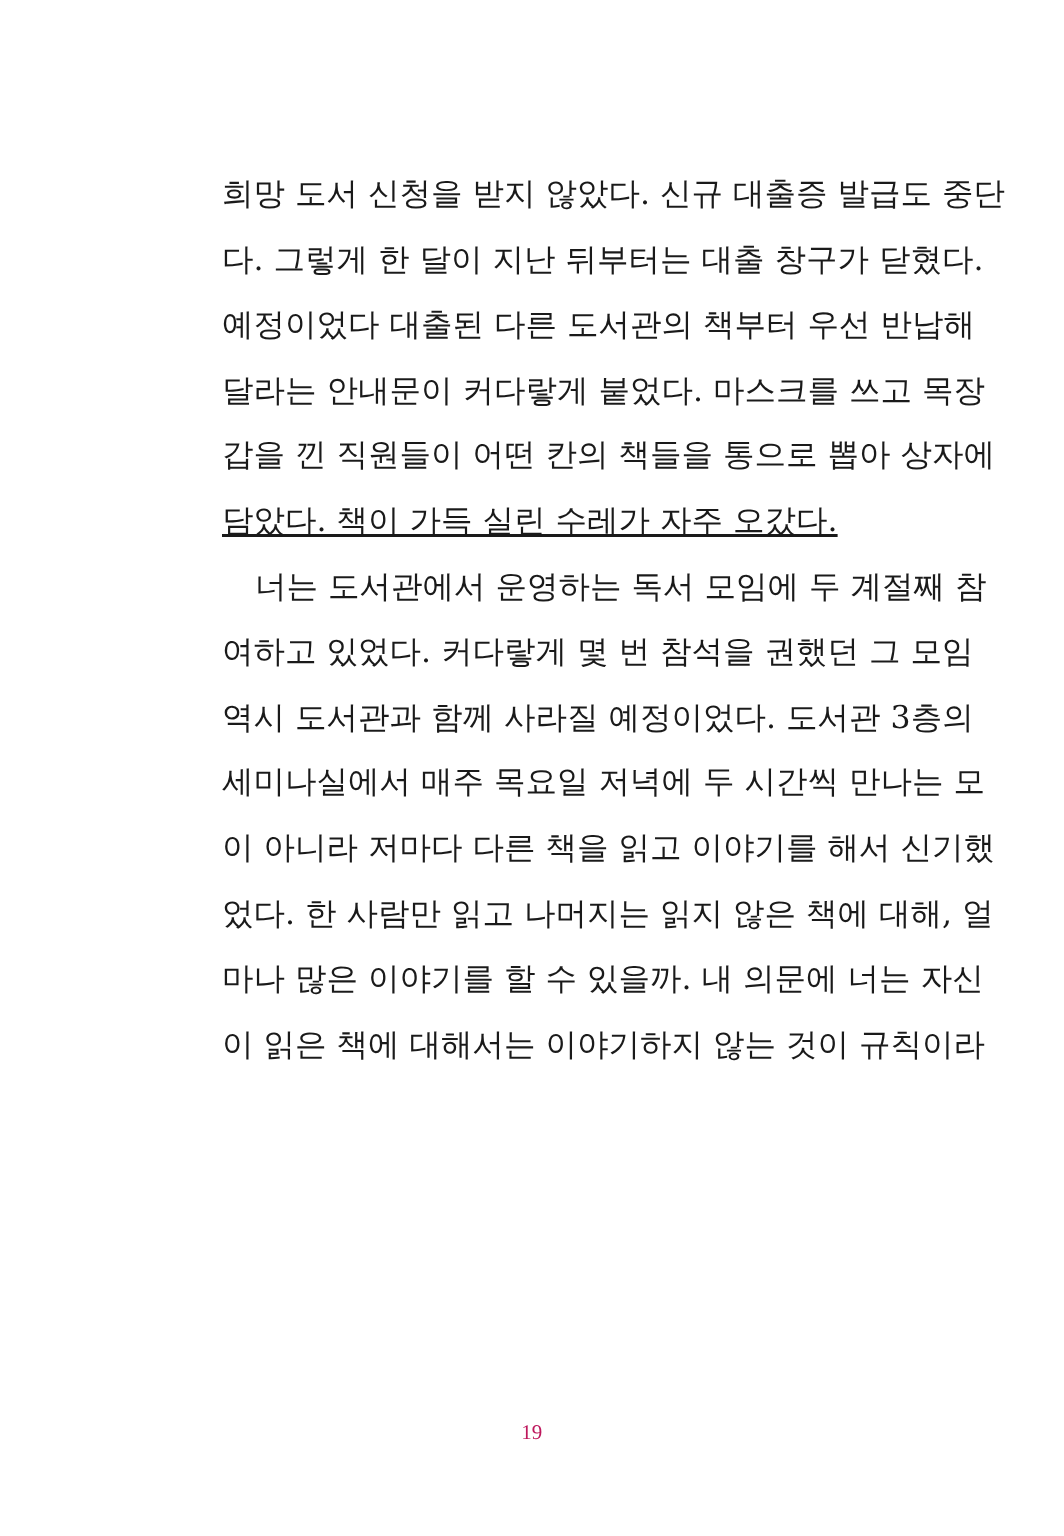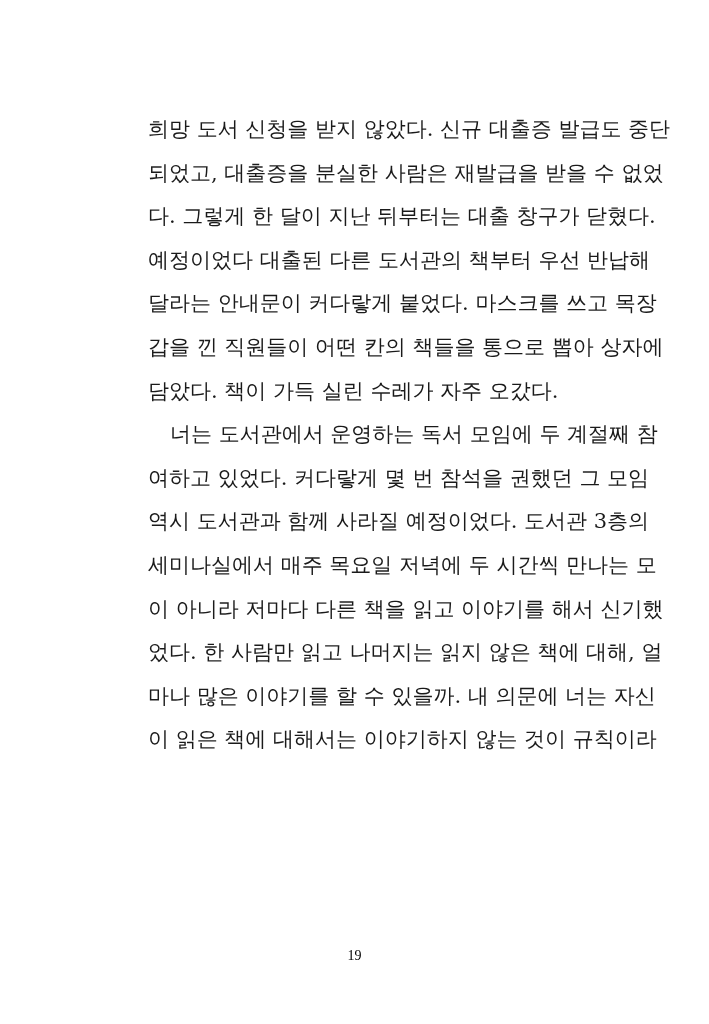--- a/index.html
+++ b/index.html
@@ -7,34 +7,33 @@
   .page { position:absolute; left:0; top:0; width:709px; height:1024px; background:#fff; }
   .text-block {
     position:absolute; left:148px; top:108px; width:462px;
     font-family: "DejaVu Serif", "Liberation Serif", serif;
     font-size:21px; color:#1a1a1a;
   }
   .line {
     height:43.6px; line-height:43.6px; white-space:nowrap;
     text-align:justify; text-align-last:justify;
   }
-  .line.last { text-align-last:left; }
+  .line.last { text-align-last:left;text-decoration:underline; }
   .line.indent { padding-left:22px; }
   .page-number {
     position:absolute; left:0; width:709px; top:948px; text-align:center;
-    font-family: "Liberation Serif", serif; font-size:14px; color:#000000;
+    font-family: "Liberation Serif", serif; font-size:14px; color:#be185d;
   }
 </style>
 </head>
 <body>
 
 <div class="page">
   <div class="text-block">
     <div class="line">희망 도서 신청을 받지 않았다. 신규 대출증 발급도 중단</div>
-    <div class="line">되었고, 대출증을 분실한 사람은 재발급을 받을 수 없었</div>
     <div class="line">다. 그렇게 한 달이 지난 뒤부터는 대출 창구가 닫혔다.</div>
     <div class="line">예정이었다 대출된 다른 도서관의 책부터 우선 반납해</div>
     <div class="line">달라는 안내문이 커다랗게 붙었다. 마스크를 쓰고 목장</div>
     <div class="line">갑을 낀 직원들이 어떤 칸의 책들을 통으로 뽑아 상자에</div>
     <div class="line last">담았다. 책이 가득 실린 수레가 자주 오갔다.</div>
     <div class="line indent">너는 도서관에서 운영하는 독서 모임에 두 계절째 참</div>
     <div class="line">여하고 있었다. 커다랗게 몇 번 참석을 권했던 그 모임</div>
     <div class="line">역시 도서관과 함께 사라질 예정이었다. 도서관 3층의</div>
     <div class="line">세미나실에서 매주 목요일 저녁에 두 시간씩 만나는 모</div>
     <div class="line">이 아니라 저마다 다른 책을 읽고 이야기를 해서 신기했</div>

